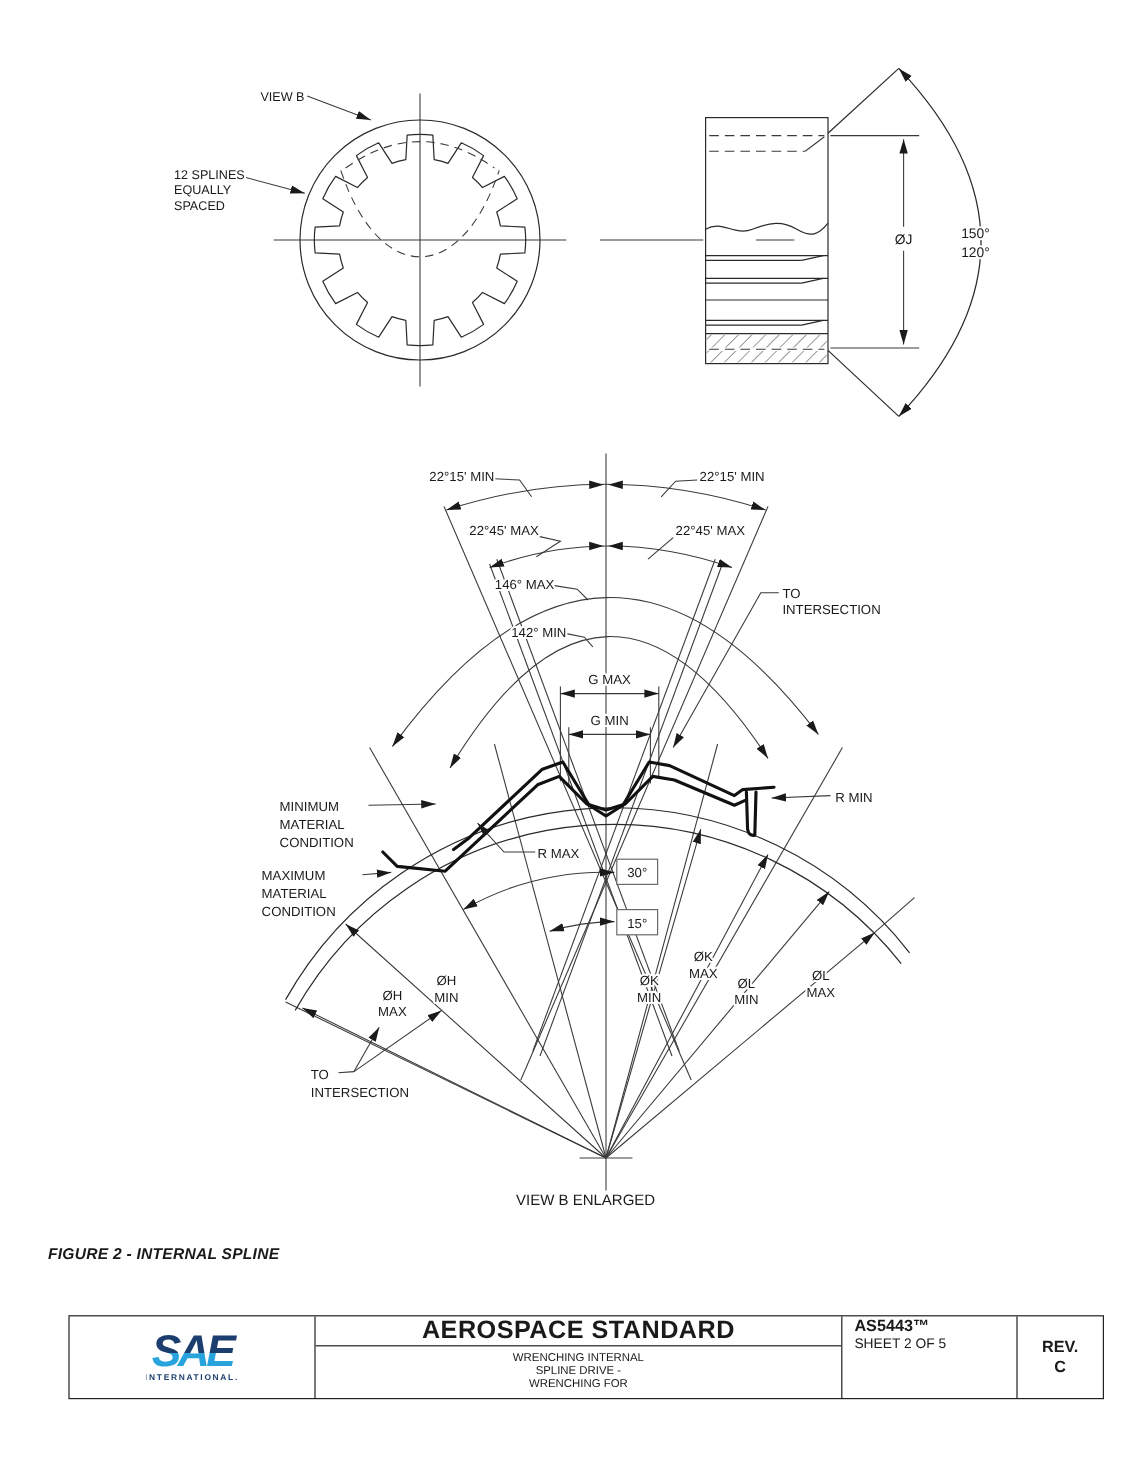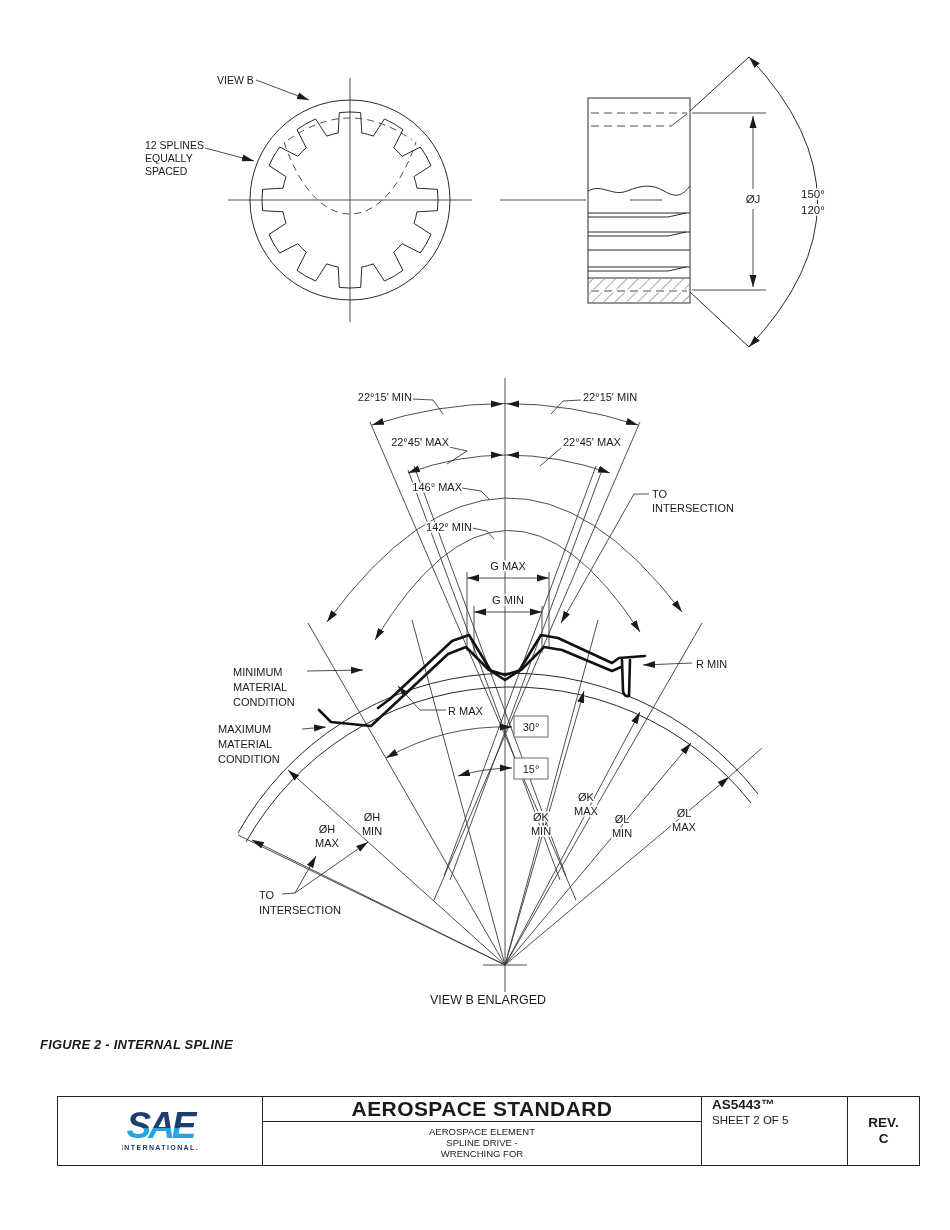--- a/index.html
+++ b/index.html
@@ -242,21 +242,21 @@
             <stop offset="1" stop-color="#29a3dc"></stop>
           </linearGradient>
         </defs>
         <text x="38" y="34" text-anchor="middle" font-family="Liberation Sans, sans-serif" font-size="37" font-weight="bold" font-style="italic" letter-spacing="-3" fill="url(#saeGrad)">SAE</text>
         <text x="38" y="46" text-anchor="middle" font-family="Liberation Sans, sans-serif" font-size="7" font-weight="bold" letter-spacing="1.4" fill="#1c3e6e">INTERNATIONAL.</text>
       </svg>
     </div>
     <div class="tb-cell tb-main">
       <div class="tb-title">AEROSPACE STANDARD</div>
       <div class="tb-sub">
-        <span>AEROSPACE ELEMENT</span>
+        <span>WRENCHING INTERNAL</span>
         <span>SPLINE DRIVE -</span>
         <span>WRENCHING FOR</span>
       </div>
     </div>
     <div class="tb-cell tb-num">
       <div class="tb-docnum">AS5443™</div>
       <div class="tb-sheet">SHEET 2 OF 5</div>
     </div>
     <div class="tb-cell tb-rev">
       <span>REV.</span>

